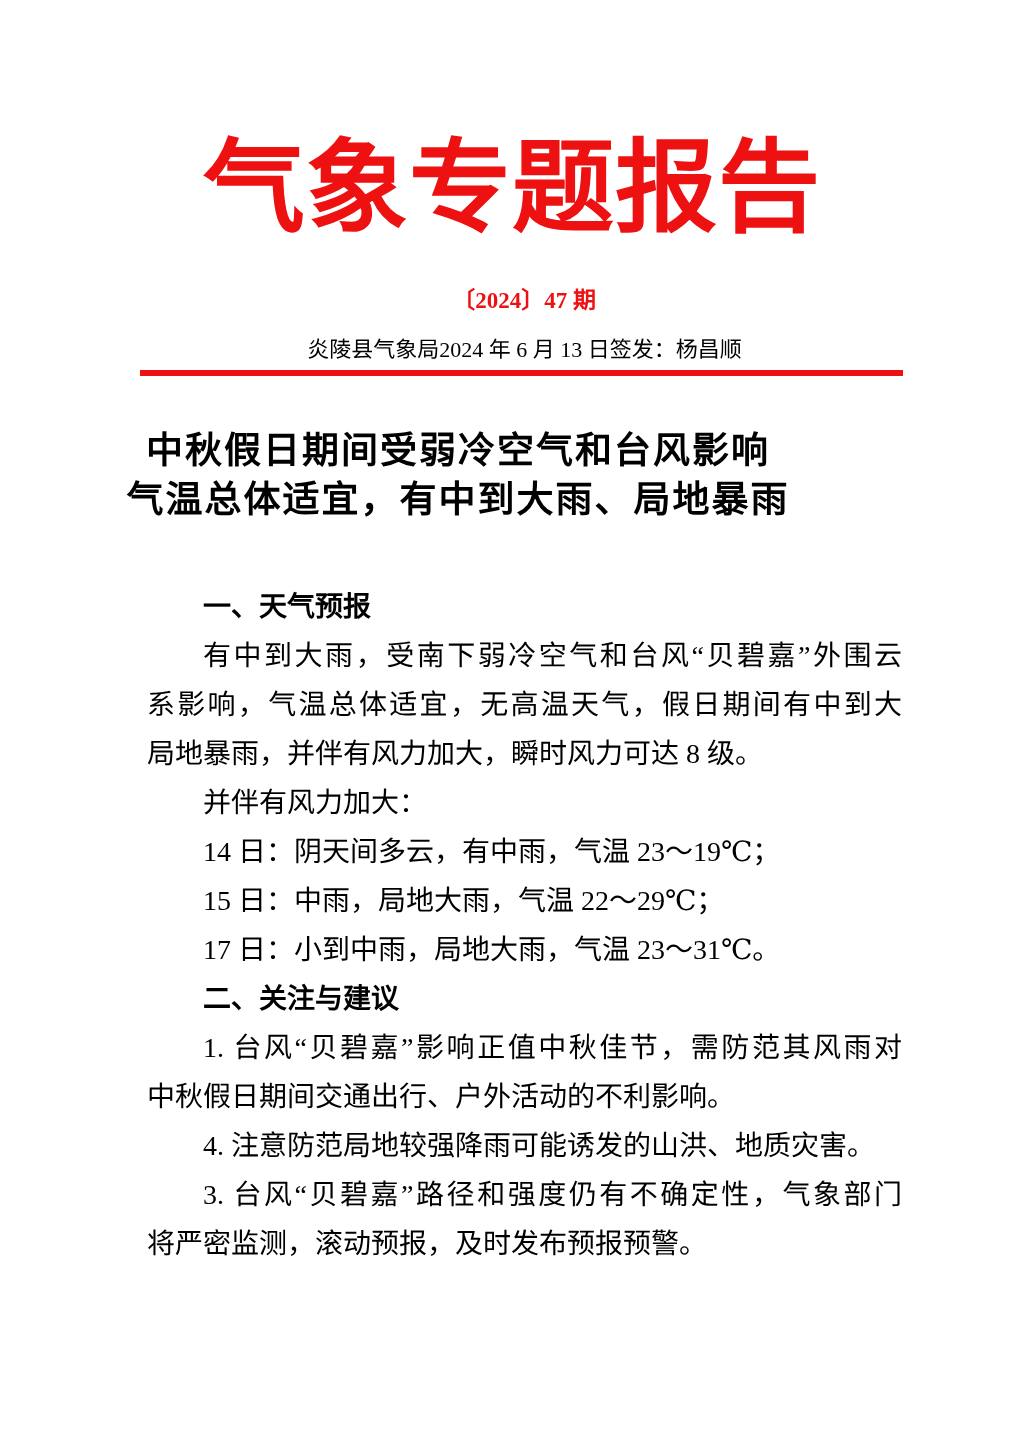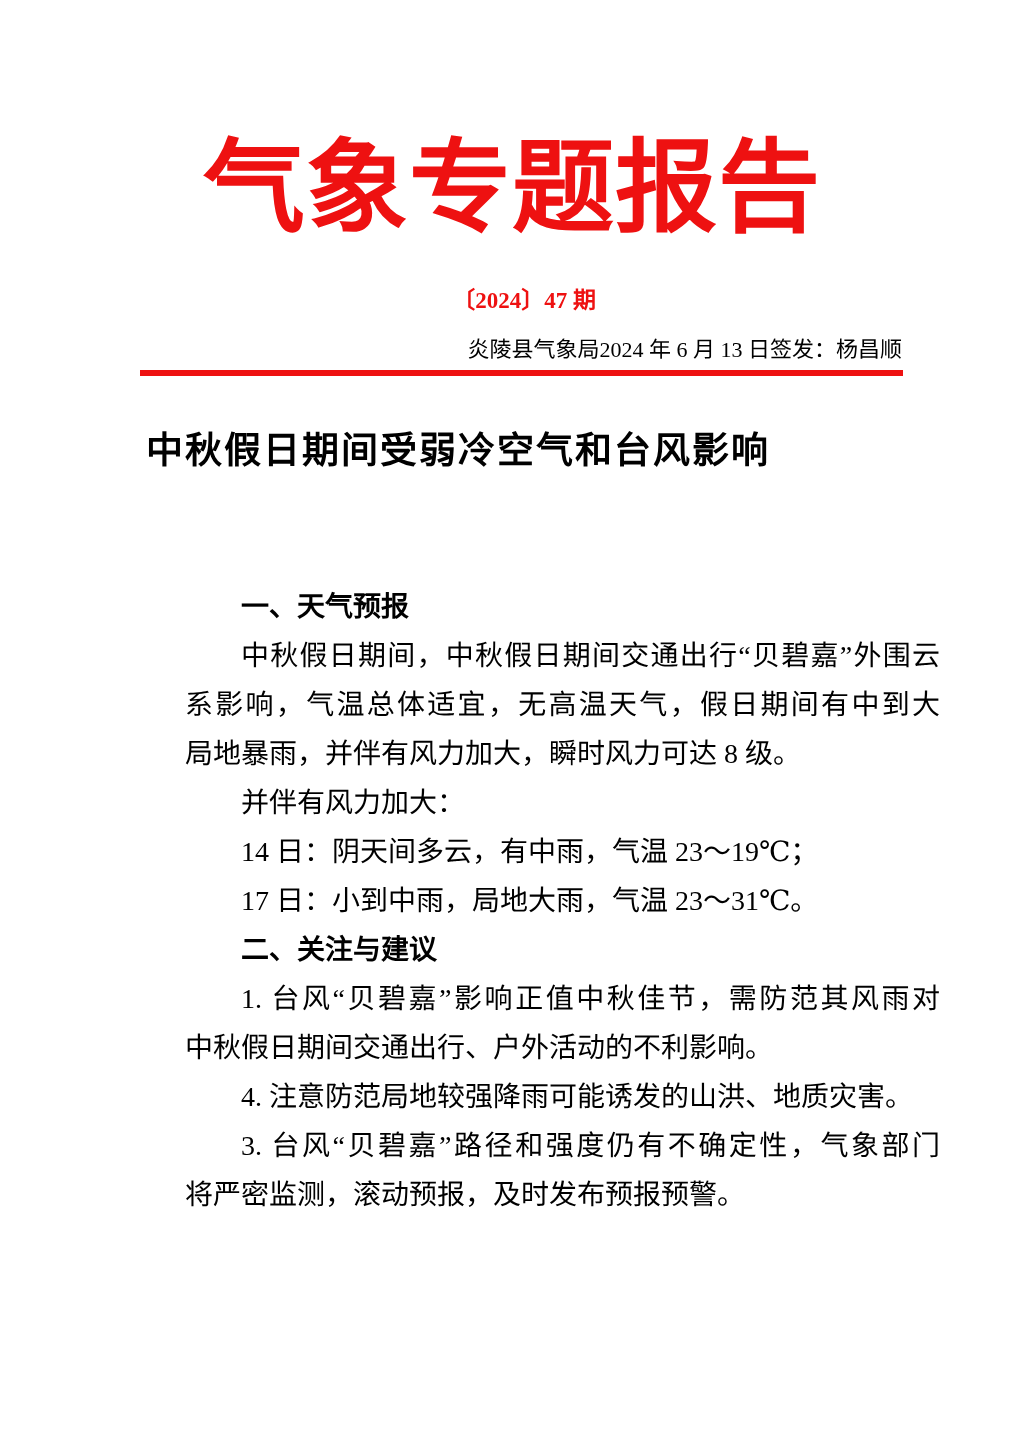--- a/index.html
+++ b/index.html
@@ -33,21 +33,21 @@
   }
   .issue-number{
     position:absolute;top:281px;left:12px;width:1024px;
     text-align:center;
     font-weight:bold;
     font-size:23px;
     color:var(--accent);
   }
   .info-row{
     position:absolute;top:331px;left:147px;width:755px;
-    display:flex;justify-content:flex-end;align-items:baseline;
+    display:flex;justify-content:center;align-items:baseline;
     font-size:22px;
     white-space:nowrap;
   }
   .red-rule{
     position:absolute;top:370px;left:140px;width:763px;height:6px;
     background:var(--accent);
   }
   
   .doc-title{
     position:absolute;top:426px;left:0;width:916px;
@@ -56,21 +56,20 @@
     font-size:37px;
     line-height:49px;
     letter-spacing:2px;
     white-space:nowrap;
   }
   
   .body-block{
     position:absolute;top:582px;left:147px;width:755px;
     font-size:28px;
     line-height:49px;
-    margin-left:38px;
   }
   .line{height:49px;overflow:hidden;}
   .indent{padding-left:56px;}
   .jl{text-align:justify;text-align-last:justify;}
   .heading{
     font-family:"Liberation Sans","DejaVu Sans",sans-serif;
     font-weight:bold;
     font-size:28px;
   }
 </style>
@@ -86,29 +85,31 @@
   <div class="info-row">
     <span>炎陵县气象局</span>
     <span>2024 年 6 月 13 日</span>
     <span>签发：杨昌顺</span>
   </div>
 
   <div class="red-rule"></div>
 
   <div class="doc-title">
     <div>中秋假日期间受弱冷空气和台风影响</div>
+    <div>气温总体适宜，有中到大雨、局地暴雨</div>
   </div>
 
   <div class="body-block">
     <div class="line heading indent">一、天气预报</div>
-    <div class="line indent jl">中秋假日期间，中秋假日期间交通出行“贝碧嘉”外围云</div>
+    <div class="line indent jl">有中到大雨，受南下弱冷空气和台风“贝碧嘉”外围云</div>
     <div class="line jl">系影响，气温总体适宜，无高温天气，假日期间有中到大雨，</div>
     <div class="line">局地暴雨，并伴有风力加大，瞬时风力可达 8 级。</div>
     <div class="line indent">并伴有风力加大：</div>
     <div class="line indent">14 日：阴天间多云，有中雨，气温 23～19℃；</div>
+    <div class="line indent">15 日：中雨，局地大雨，气温 22～29℃；</div>
     <div class="line indent">17 日：小到中雨，局地大雨，气温 23～31℃。</div>
     <div class="line heading indent">二、关注与建议</div>
     <div class="line indent jl">1. 台风“贝碧嘉”影响正值中秋佳节，需防范其风雨对</div>
     <div class="line">中秋假日期间交通出行、户外活动的不利影响。</div>
     <div class="line indent">4. 注意防范局地较强降雨可能诱发的山洪、地质灾害。</div>
     <div class="line indent jl">3. 台风“贝碧嘉”路径和强度仍有不确定性，气象部门</div>
     <div class="line">将严密监测，滚动预报，及时发布预报预警。</div>
   </div>
 
 </div>

